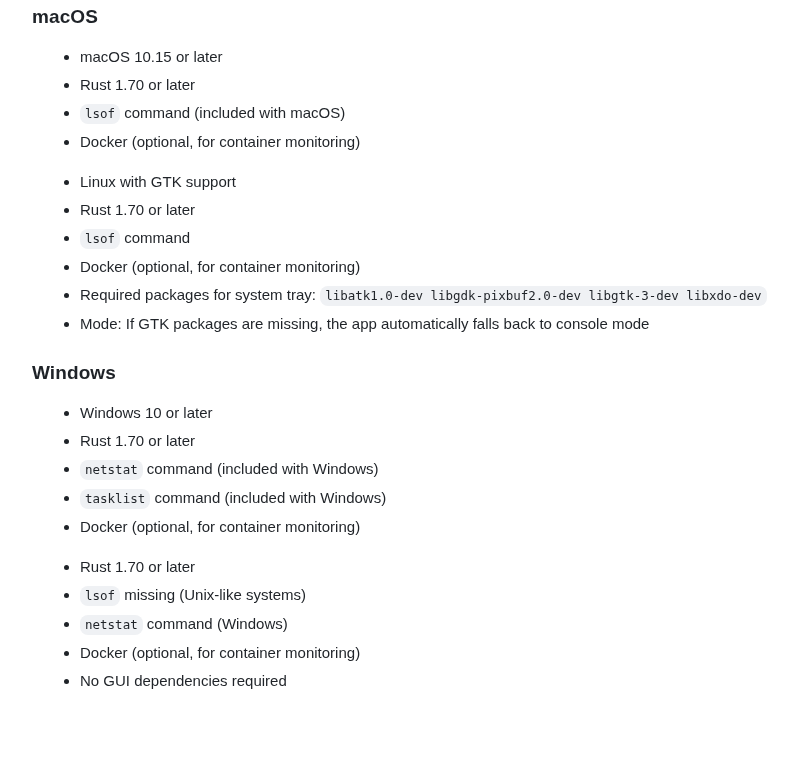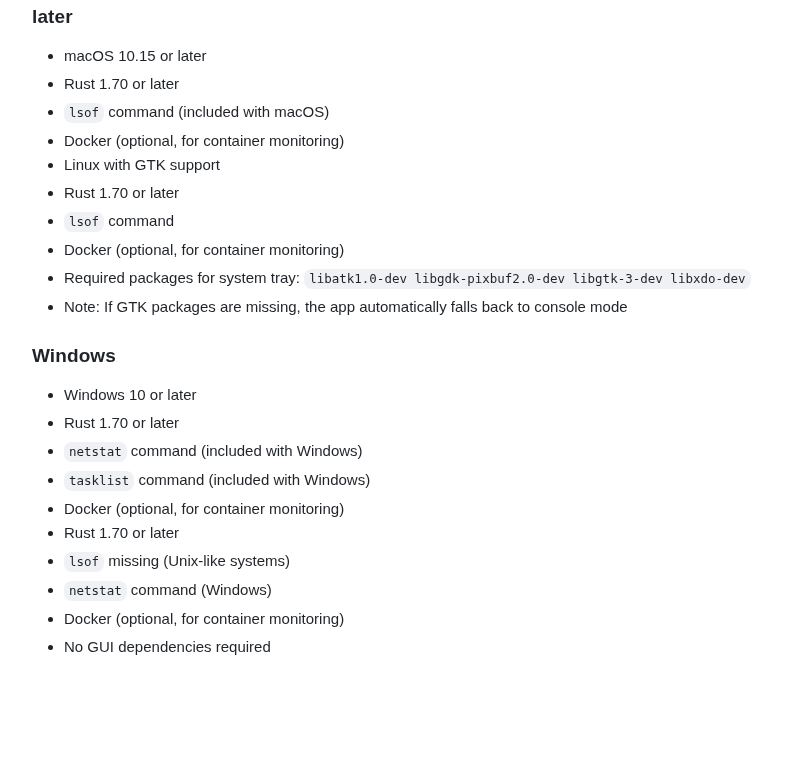--- a/index.html
+++ b/index.html
@@ -18,55 +18,55 @@
   main { display: block; }
   h3 {
     font-size: 19px;
     line-height: 25px;
     font-weight: 700;
     margin: 24px 0 15px 0;
     letter-spacing: 0.1px;
   }
   h3:first-child { margin-top: 0; }
   ul {
-    margin: 0;
+    margin: 16px;
     padding-left: 32px;
     list-style: disc;
   }
   li {
     white-space: nowrap;
   }
   li + li { margin-top: 4px; }
   .b { font-weight: 400; }
   code {
     font-family: "DejaVu Sans Mono", "Liberation Mono", monospace;
     font-size: 12.5px;
     background: var(--code-bg, #eff1f4);
     padding: 2px 5px 3px 5px;
     border-radius: 8px;
   }
 </style>
 </head>
 <body style="--bg: #ffffff; --fg: #1f2328; --code-bg: #eff1f4;">
 
 <main>
-    <h3>later</h3>
+    <h3>macOS</h3>
     <ul>
       <li><span>macOS 10.15 or later</span></li>
       <li><span>Rust 1.70 or later</span></li>
       <li><code>lsof</code><span> command (included with macOS)</span></li>
       <li><span>Docker (optional, for container monitoring)</span></li>
     </ul>
     <ul>
       <li><span>Linux with GTK support</span></li>
       <li><span>Rust 1.70 or later</span></li>
       <li><code>lsof</code><span> command</span></li>
       <li><span>Docker (optional, for container monitoring)</span></li>
       <li><span class="b">Required packages for system tray</span><span>: </span><code>libatk1.0-dev libgdk-pixbuf2.0-dev libgtk-3-dev libxdo-dev</code></li>
-      <li><span class="b">Note</span><span>: If GTK packages are missing, the app automatically falls back to console mode</span></li>
+      <li><span class="b">Mode</span><span>: If GTK packages are missing, the app automatically falls back to console mode</span></li>
     </ul>
     <h3>Windows</h3>
     <ul>
       <li><span>Windows 10 or later</span></li>
       <li><span>Rust 1.70 or later</span></li>
       <li><code>netstat</code><span> command (included with Windows)</span></li>
       <li><code>tasklist</code><span> command (included with Windows)</span></li>
       <li><span>Docker (optional, for container monitoring)</span></li>
     </ul>
     <ul>

